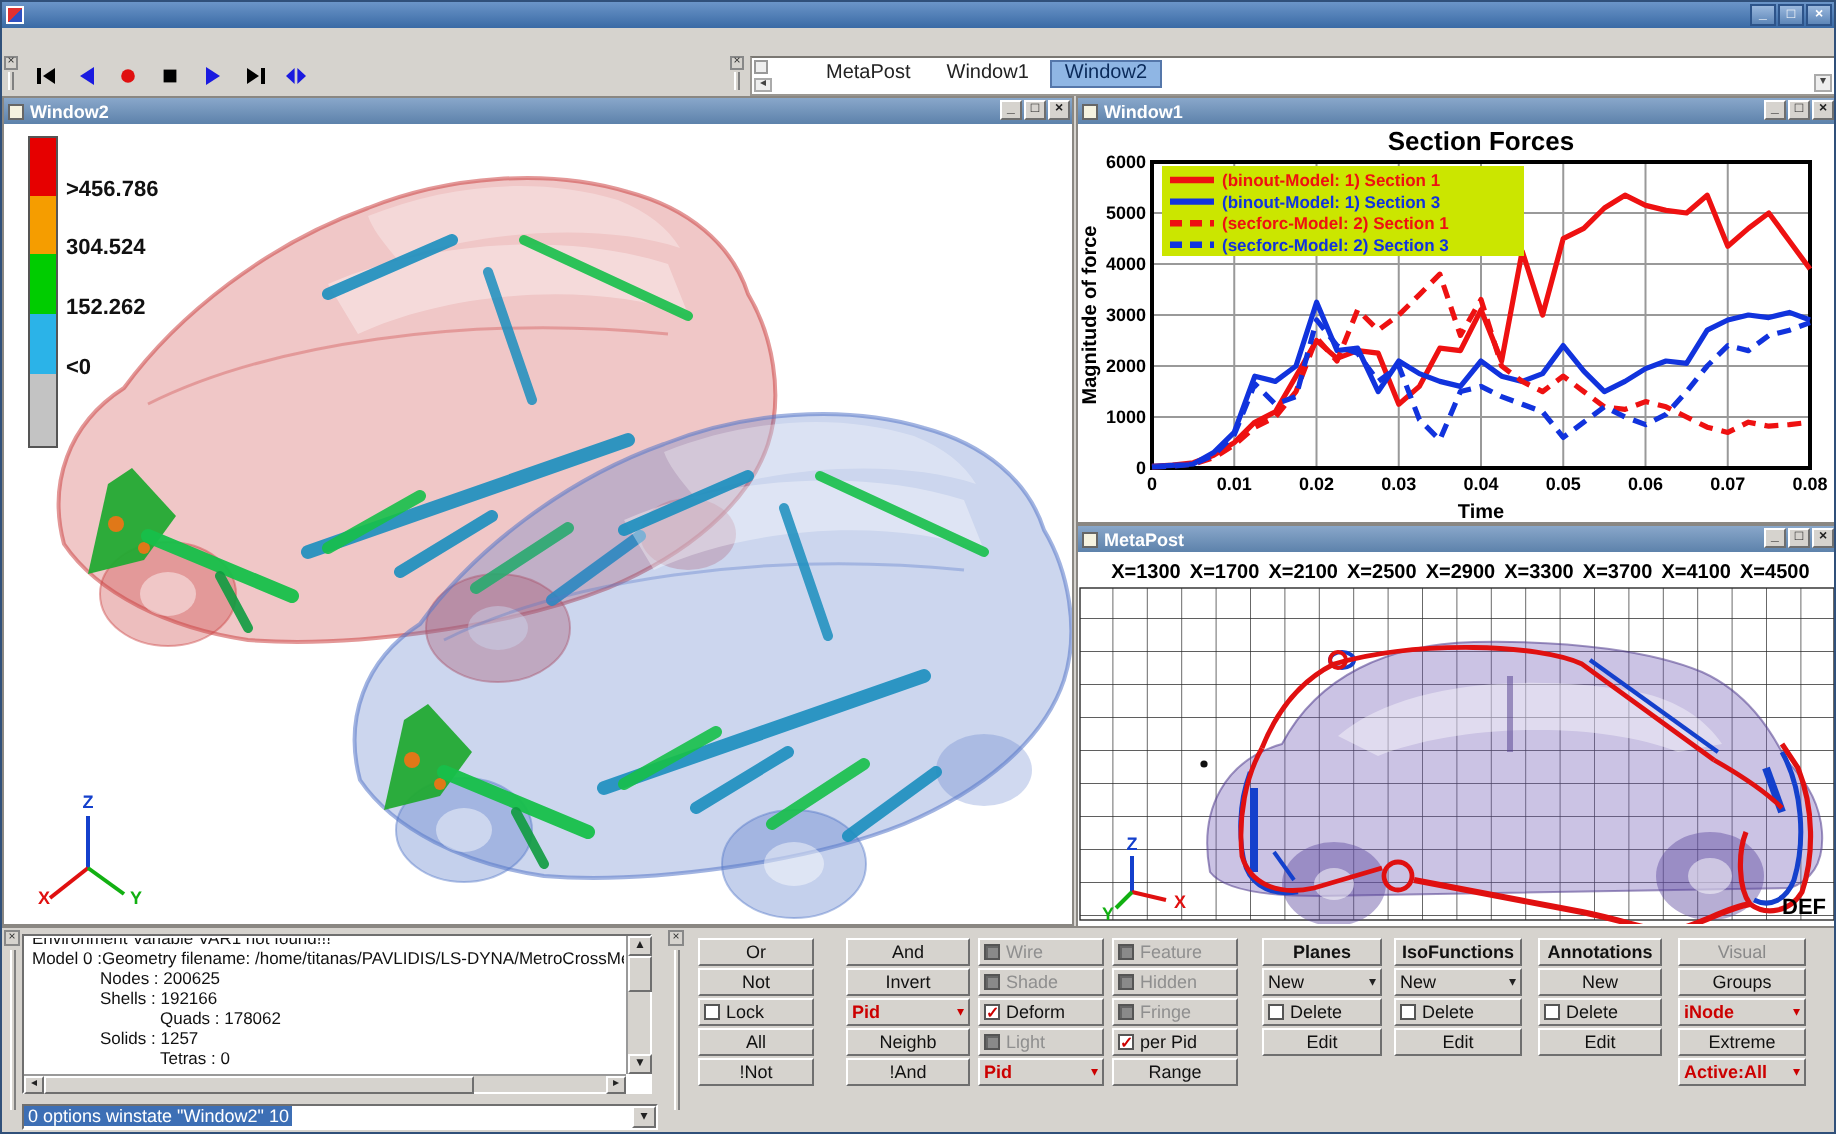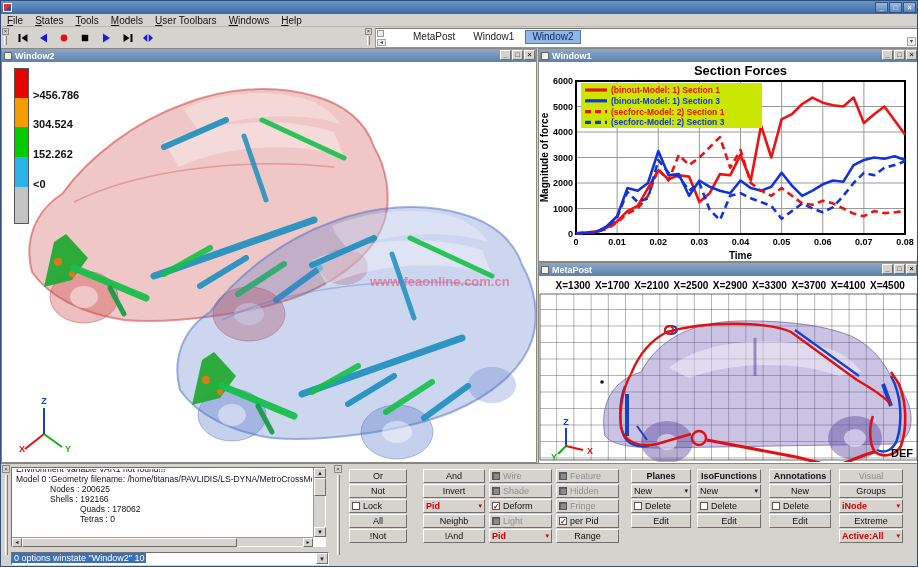--- a/index.html
+++ b/index.html
@@ -103,29 +103,20 @@
 
   <div id="titlebar">
     <div class="app-icon"></div>
     <div class="winctl">
       <div class="wbtn">_</div>
       <div class="wbtn">□</div>
       <div class="wbtn">×</div>
     </div>
   </div>
 
-  <div id="menubar">
-      <div class="mitem"><u>F</u>ile</div>
-      <div class="mitem"><u>S</u>tates</div>
-      <div class="mitem"><u>T</u>ools</div>
-      <div class="mitem"><u>M</u>odels</div>
-      <div class="mitem"><u>U</u>ser Toolbars</div>
-      <div class="mitem"><u>W</u>indows</div>
-      <div class="mitem"><u>H</u>elp</div>
-    </div>
 
   <div id="toolrow">
     <div class="grip" style="left:1px">
         <div class="gx">×</div>
         <div class="gl"></div>
       </div>
     <div id="playback">
         <div class="tbtn">
           <svg width="12" height="12" viewBox="0 0 12 12">
             <rect x="2.5" y="2" width="2" height="8" fill="#000"></rect>
@@ -239,21 +230,20 @@
           <div class="cseg" style="height: 29px; background: rgb(230, 0, 0);"></div>
           <div class="cseg" style="height: 29px; background: rgb(245, 157, 0);"></div>
           <div class="cseg" style="height: 30px; background: rgb(0, 204, 0);"></div>
           <div class="cseg" style="height: 30px; background: rgb(43, 179, 232);"></div>
           <div class="cseg" style="height: 36px; background: rgb(195, 195, 195);"></div>
         </div>
       <div class="cblabel" style="top:27px">&gt;456.786</div>
       <div class="cblabel" style="top:56px">304.524</div>
       <div class="cblabel" style="top:86px">152.262</div>
       <div class="cblabel" style="top:116px">&lt;0</div>
-      <div id="watermark">www.feaonline.com.cn</div>
     </div>
   </div>
 
   <div class="pane" id="window1">
     <div class="ptitle">
       <div class="picon"></div>
       <span>Window1</span>
       <div class="pctl">
         <div class="pbtnw">_</div>
         <div class="pbtnw">□</div>
@@ -392,20 +382,21 @@
       </div>
 
     <div id="console-box">
       <div id="console-clip">
           <div id="console-out">
             <div class="cline ind0">Environment Variable VAR1 not found!!!</div>
             <div class="cline ind0">Model 0 :Geometry filename: /home/titanas/PAVLIDIS/LS-DYNA/MetroCrossMember_1process</div>
             <div class="cline ind1">Nodes  : 200625</div>
             <div class="cline ind1">Shells : 192166</div>
             <div class="cline ind2">Quads  : 178062</div>
+            <div class="cline ind1">Solids : 1257</div>
             <div class="cline ind2">Tetras : 0</div>
           </div>
         </div>
       <div class="vscroll">
         <div class="sarr">▲</div>
         <div class="sthumb"></div>
         <div class="sarr sa-dn">▼</div>
       </div>
       <div class="hscroll">
         <div class="sarr sa-l">◂</div>

